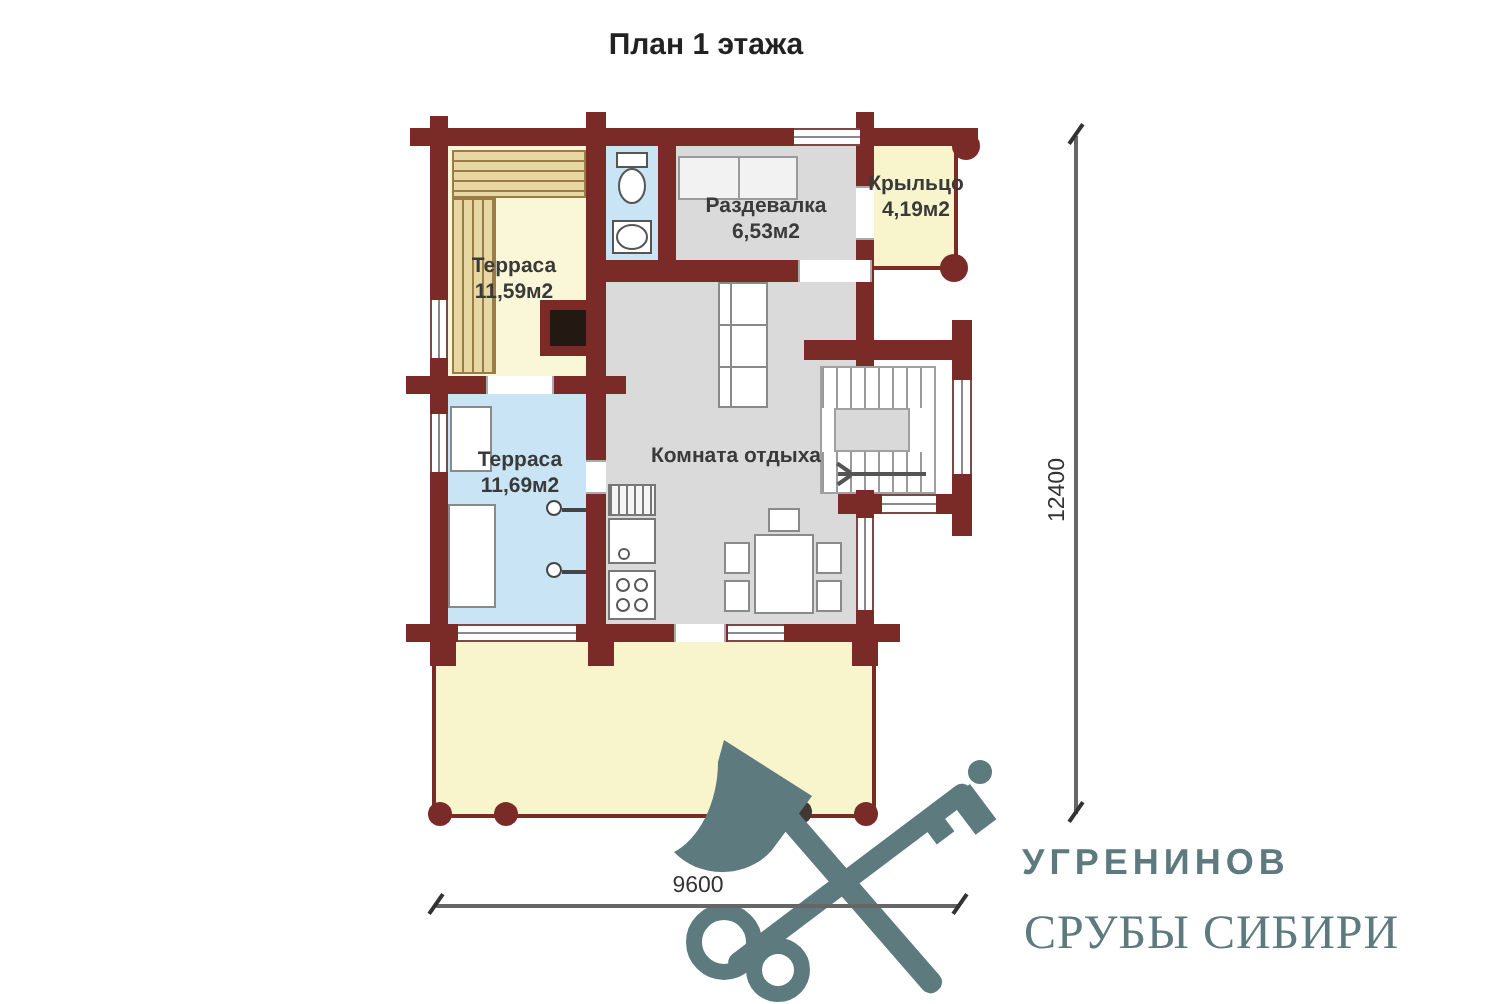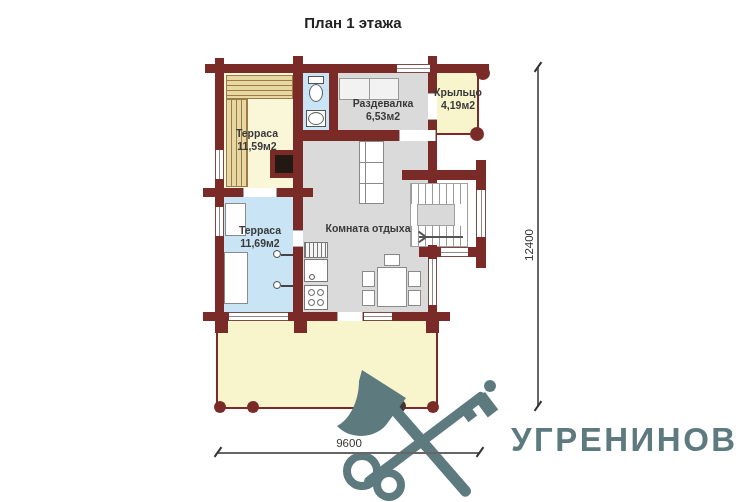--- a/index.html
+++ b/index.html
@@ -173,21 +173,22 @@
       <rect x="130" y="36" width="11" height="17" transform="rotate(-37 135 44)"></rect>
       <circle cx="158" cy="18" r="6"></circle>
       <rect x="28" y="72" width="132" height="11" rx="5" transform="rotate(49 94 77)"></rect>
       <path d="M30,2 L74,30 L54,57 C41,72 17,71 5,58 C17,52 27,34 27,13 Z"></path>
     </g>
     <g fill="none" stroke="#5d7a7f" stroke-width="8">
       <circle cx="30" cy="103" r="15"></circle>
       <circle cx="57" cy="117" r="12"></circle>
     </g>
   </svg>
-  <div class="logo-big" style="left:511px;top:421px;font-size:33px;letter-spacing:2.5px;">УГРЕНИНОВ</div>
+  <div class="logo-big" style="left:511px;top:421px;font-size:18px;letter-spacing:2.5px;">УГРЕНИНОВ</div>
+  <div class="logo-serif" style="left:512px;top:454px;font-size:24px;letter-spacing:0.5px;">СРУБЫ СИБИРИ</div>
 
   <div class="dimline" style="left:537px;top:68px;width:1.5px;height:339px;"></div>
   <div class="tick" style="left:532px;top:66px;"></div>
   <div class="tick" style="left:532px;top:405px;"></div>
   <div class="dimtext" style="left:510px;top:238px;width:40px;height:14px;transform:rotate(-90deg);">12400</div>
 
   <div class="dimline" style="left:218px;top:452px;width:262px;height:1.5px;"></div>
   <div class="tick" style="left:212px;top:451px;"></div>
   <div class="tick" style="left:474px;top:451px;"></div>
   <div class="dimtext" style="left:309px;top:437px;width:80px;">9600</div>

